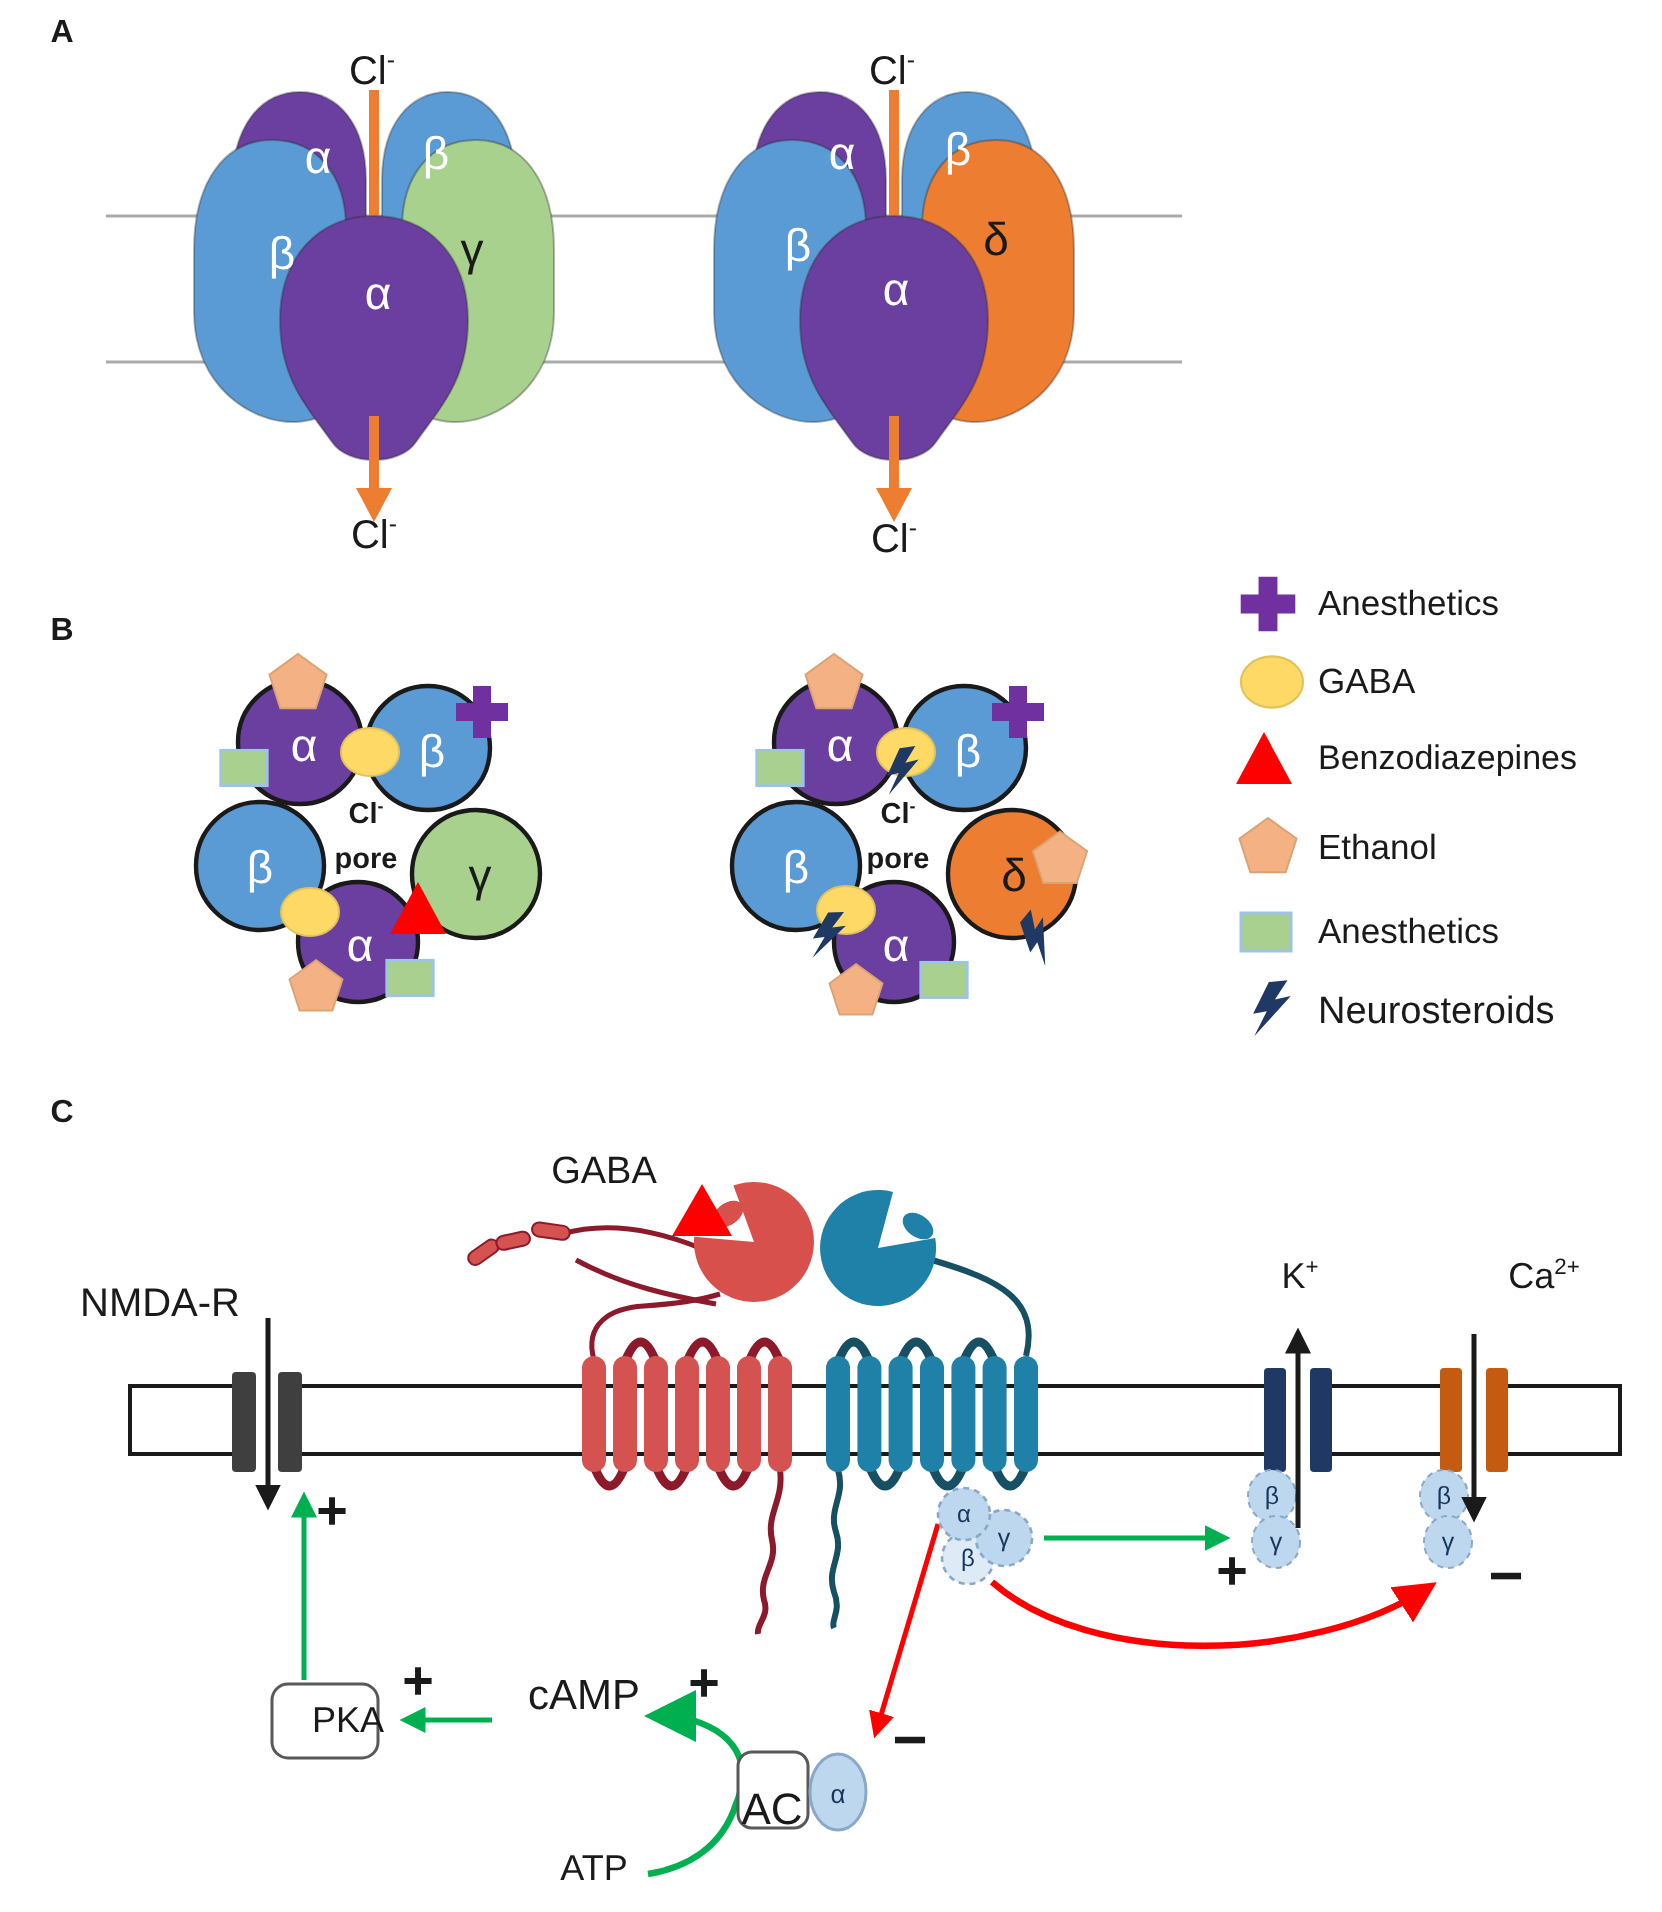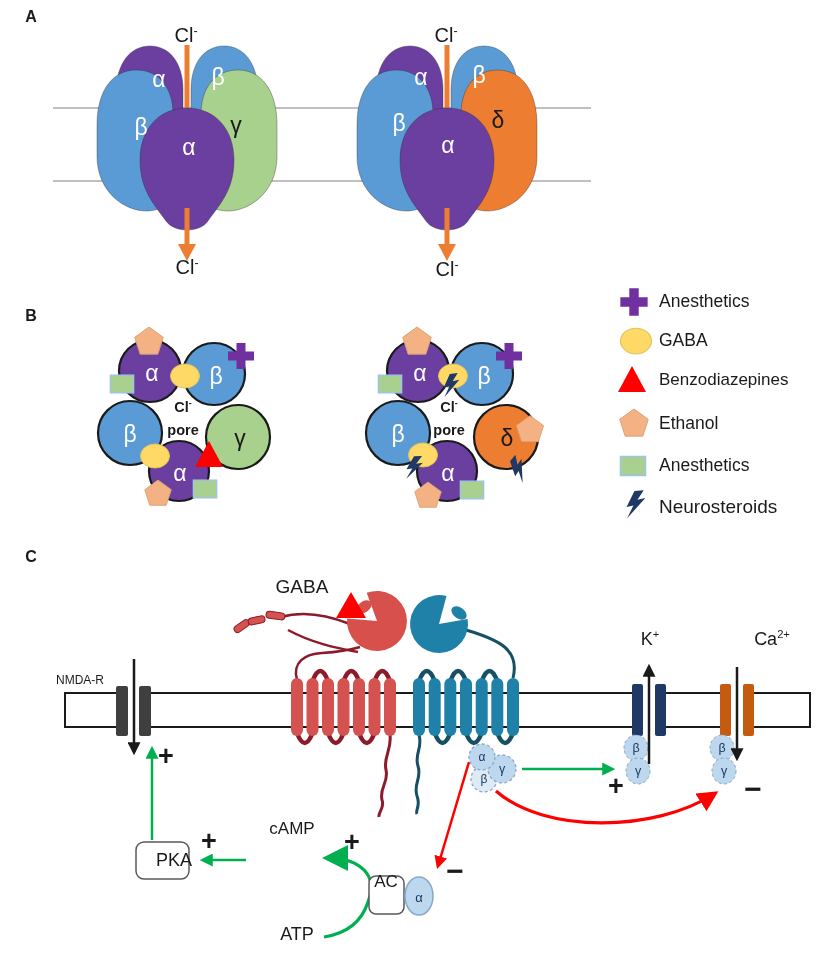--- a/index.html
+++ b/index.html
@@ -254,27 +254,27 @@
 <span class="lbl" style="left:449px;top:407px;font-size:14.5px;font-weight:600"><span>Cl</span><sup>-</sup></span>
 <span class="lbl" style="left:449px;top:430px;font-size:14.5px;font-weight:600">pore</span>
 
 <span class="lbl la" style="left:659px;top:302px;font-size:17.5px">Anesthetics</span>
 <span class="lbl la" style="left:659px;top:341px;font-size:17.5px">GABA</span>
 <span class="lbl la" style="left:659px;top:379px;font-size:17px">Benzodiazepines</span>
 <span class="lbl la" style="left:659px;top:424px;font-size:17.5px">Ethanol</span>
 <span class="lbl la" style="left:659px;top:466px;font-size:17.5px">Anesthetics</span>
 <span class="lbl la" style="left:659px;top:506px;font-size:19px">Neurosteroids</span>
 
-<span class="lbl" style="left:80px;top:680px;font-size:12px">NMDA-R</span>
+<span class="lbl" style="left:80px;top:652px;font-size:20px">NMDA-R</span>
 <span class="lbl" style="left:302px;top:586px;font-size:19px">GABA</span>
 <span class="lbl" style="left:650px;top:638px;font-size:18px"><span>K</span><sup>+</sup></span>
 <span class="lbl" style="left:772px;top:638px;font-size:18px"><span>Ca</span><sup>2+</sup></span>
 <span class="lbl" style="left:174px;top:860px;font-size:18px">PKA</span>
-<span class="lbl" style="left:292px;top:828px;font-size:17px">cAMP</span>
-<span class="lbl" style="left:386px;top:881px;font-size:17px">AC</span>
+<span class="lbl" style="left:292px;top:848px;font-size:21px">cAMP</span>
+<span class="lbl" style="left:386px;top:905px;font-size:22px">AC</span>
 <span class="lbl" style="left:297px;top:934px;font-size:18px">ATP</span>
 <span class="lbl" style="left:419px;top:897px;font-size:13px;color:#17365D">α</span>
 <span class="lbl" style="left:482px;top:757px;font-size:12px;color:#17365D">α</span>
 <span class="lbl" style="left:502px;top:769px;font-size:12.5px;color:#17365D">γ</span>
 <span class="lbl" style="left:484px;top:779px;font-size:12px;color:#17365D">β</span>
 <span class="lbl" style="left:636px;top:748px;font-size:12.5px;color:#17365D">β</span>
 <span class="lbl" style="left:638px;top:771px;font-size:12.5px;color:#17365D">γ</span>
 <span class="lbl" style="left:722px;top:748px;font-size:12.5px;color:#17365D">β</span>
 <span class="lbl" style="left:724px;top:771px;font-size:12.5px;color:#17365D">γ</span>
 <span class="lbl sign" style="left:166px;top:756px">+</span>

